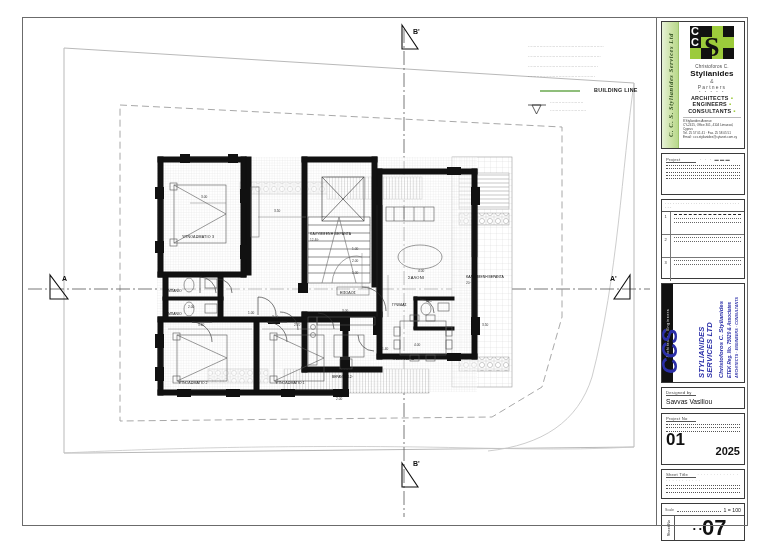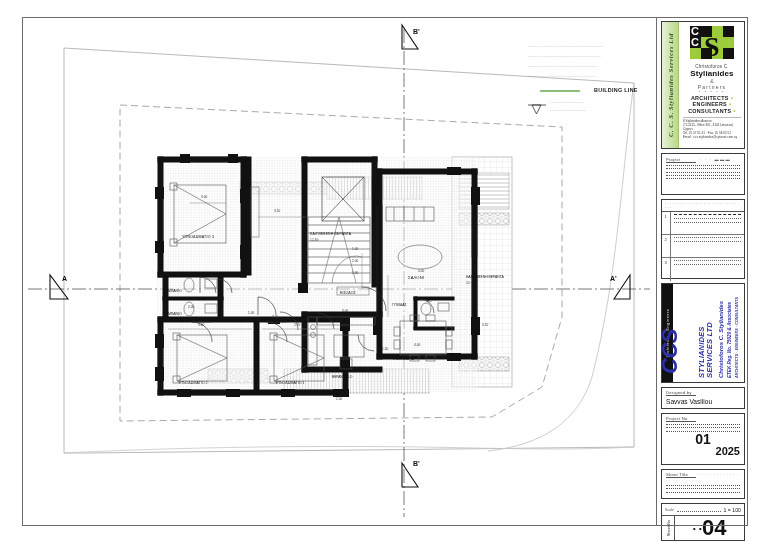--- a/index.html
+++ b/index.html
@@ -160,21 +160,21 @@
     font-family: "Liberation Sans", sans-serif;
   }
   #stamp-ccs { font-size: 22px; font-weight: bold; font-style: italic; letter-spacing: -.5px;}
   #stamp-l1 { font-size: 7.6px; font-weight: bold; font-style: italic; letter-spacing: .1px;}
   #stamp-l2 { font-size: 7.6px; font-weight: bold; font-style: italic; letter-spacing: .1px;}
   #stamp-l3 { font-size: 6px; font-weight: bold; font-style: italic;}
   #stamp-l4 { font-size: 4.6px; font-weight: bold; font-style: italic;}
   #stamp-l5 { font-size: 3.6px; font-weight: bold; font-style: italic; letter-spacing: .1px;}
 
   #designer-val { font-size: 6.6px; color: #111; margin-top: 2px; font-family: "Liberation Sans", sans-serif;}
-  #projno-big { font-size: 14px; font-weight: bold; color: #111; text-align: center; line-height: 11px;}
+  #projno-big { font-size: 17px; font-weight: bold; color: #111; text-align: left; line-height: 11px;}
   #projno-year { font-size: 11px; font-weight: bold; color: #111; text-align: right; line-height: 12px; }
 
   #sheetno-inner { position: relative; width: 100%; height: 100%; }
   #scale-row {
     position: absolute; left: 0; top: 0; right: 0; height: 12px;
     border-bottom: .8px solid #555;
     display: flex; align-items: center; padding: 0 3px;
     font-size: 5.2px; color: #222;
   }
   #scale-dots { flex: 1; border-bottom: .55px dotted #666; margin: 0 3px; height: 5px;}
@@ -660,21 +660,21 @@
         <div id="scale-row">
           <span style="font-size:3.6px; color:#555;">Scale</span>
           <span id="scale-dots"></span>
           <span>1 = 100</span>
         </div>
         <div id="sheetno-left">
           <span>Sheet No</span>
         </div>
         <div id="sheetno-big">
           <span class="lead">· ·</span>
-            <span>04</span>
+            <span>07</span>
         </div>
       </div>
     </div>
 
   </div>
 
   <div id="sheet-border" style="pointer-events:none;"></div>
 </div>
 
 </body></html>

